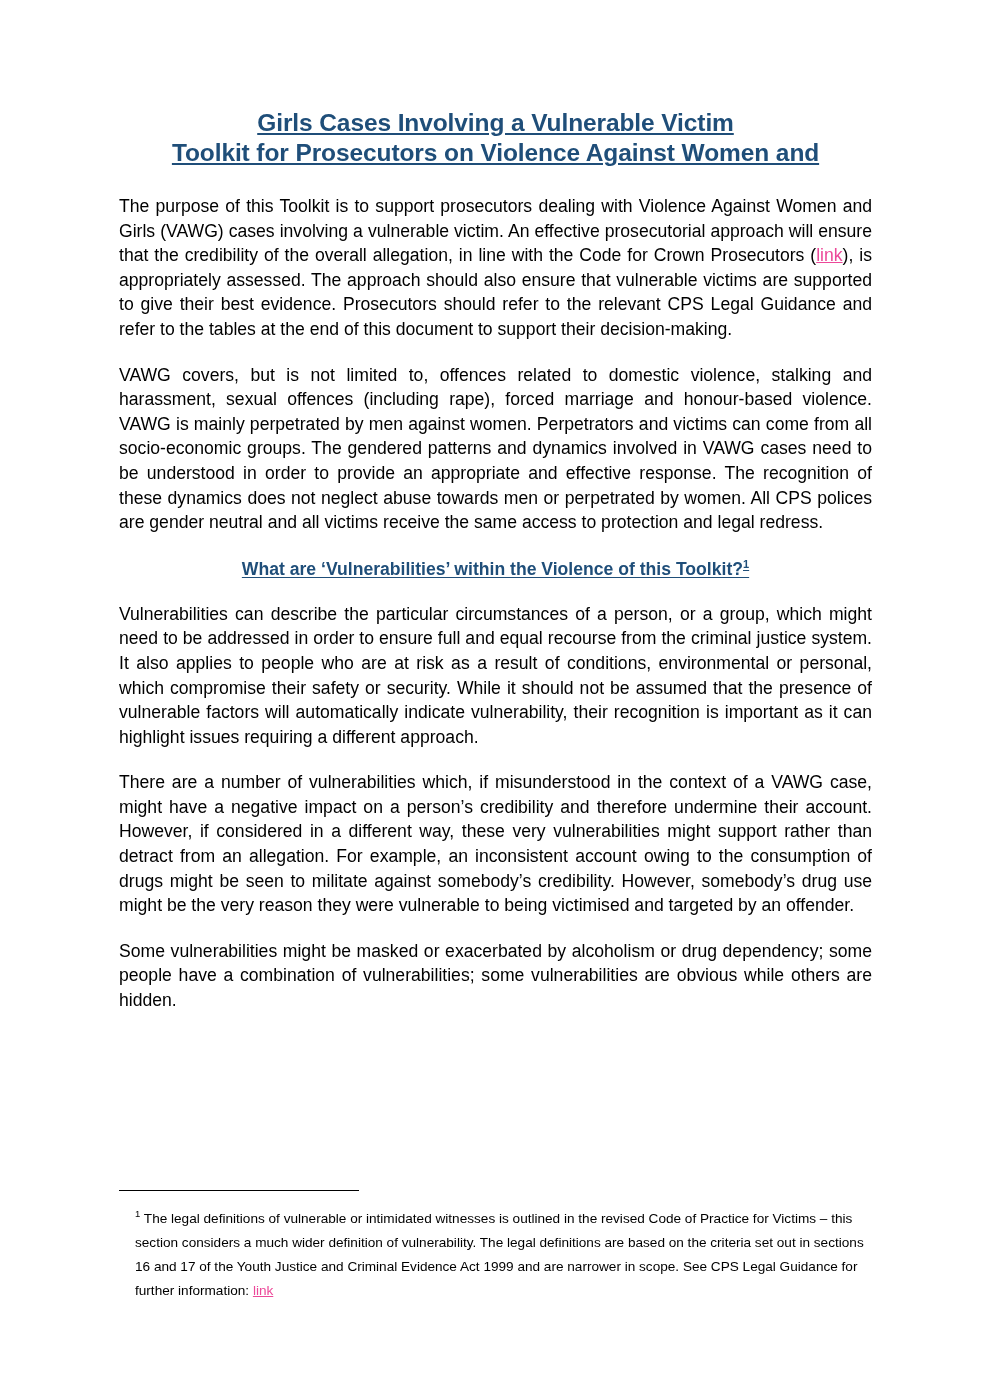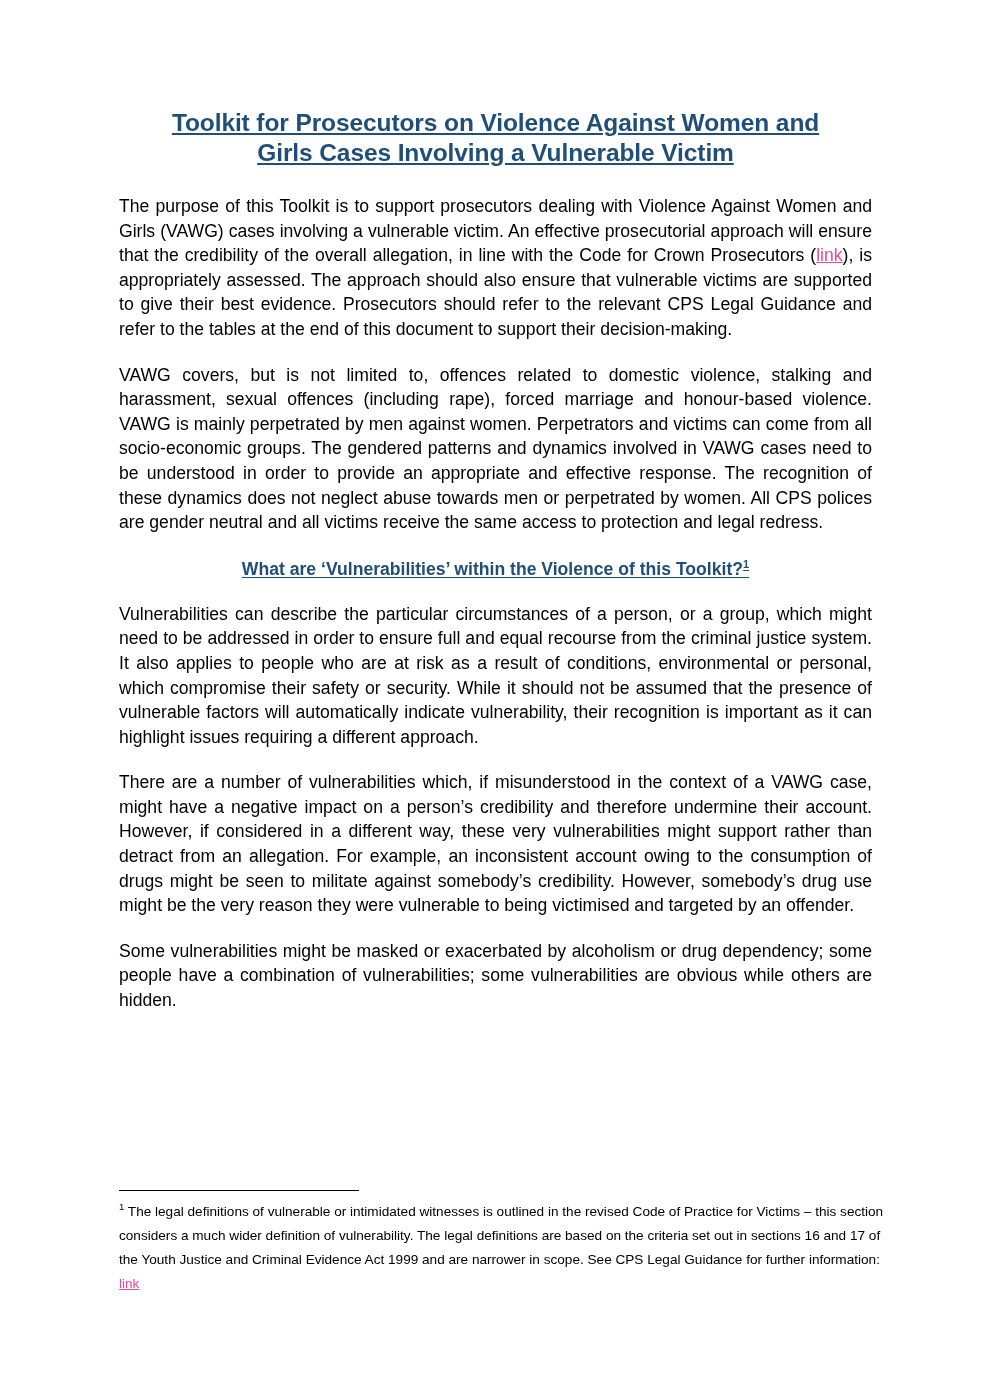--- a/index.html
+++ b/index.html
@@ -84,39 +84,39 @@
     width: 240px;
     height: 0;
     border-top: 1.6px solid #000000;
     margin: 0 0 9px 0;
   }
   .footnote-text {
     font-size: 13.6px;
     line-height: 24px;
     color: #000000;
     text-align: left;
-    margin: 0;
+    margin: 16px;
     font-family: "Liberation Sans", sans-serif;
   }
   .footnote-text sup {
     font-size: 9.5px;
     vertical-align: super;
     line-height: 0;
   }
 </style>
 </head>
 <body>
 
 <div class="page">
 
   <div class="content">
 
     <h1 class="doc-title">
+      <span class="title-line">Girls Cases Involving a Vulnerable Victim</span>
       <span class="title-line">Toolkit for Prosecutors on Violence Against Women and</span>
-      <span class="title-line">Girls Cases Involving a Vulnerable Victim</span>
     </h1>
 
     <p class="body-par"><span>The purpose of this Toolkit is to support prosecutors dealing with Violence Against Women and Girls (VAWG) cases involving a vulnerable victim. An effective prosecutorial approach will ensure that the credibility of the overall allegation, in line with the Code for Crown Prosecutors (</span><a class="inline-link" href="#">link</a><span>), is appropriately assessed. The approach should also ensure that vulnerable victims are supported to give their best evidence. Prosecutors should refer to the relevant CPS Legal Guidance and refer to the tables at the end of this document to support their decision-making.</span></p>
 
 
     <p class="body-par">VAWG covers, but is not limited to, offences related to domestic violence, stalking and harassment, sexual offences (including rape), forced marriage and honour-based violence. VAWG is mainly perpetrated by men against women. Perpetrators and victims can come from all socio-economic groups. The gendered patterns and dynamics involved in VAWG cases need to be understood in order to provide an appropriate and effective response. The recognition of these dynamics does not neglect abuse towards men or perpetrated by women. All CPS polices are gender neutral and all victims receive the same access to protection and legal redress.</p>
 
     <h2 class="section-heading"><span>What are ‘Vulnerabilities’ within the Violence of this Toolkit?</span><sup>1</sup></h2>
 
     <p class="body-par">Vulnerabilities can describe the particular circumstances of a person, or a group, which might need to be addressed in order to ensure full and equal recourse from the criminal justice system. It also applies to people who are at risk as a result of conditions, environmental or personal, which compromise their safety or security. While it should not be assumed that the presence of vulnerable factors will automatically indicate vulnerability, their recognition is important as it can highlight issues requiring a different approach.</p>

